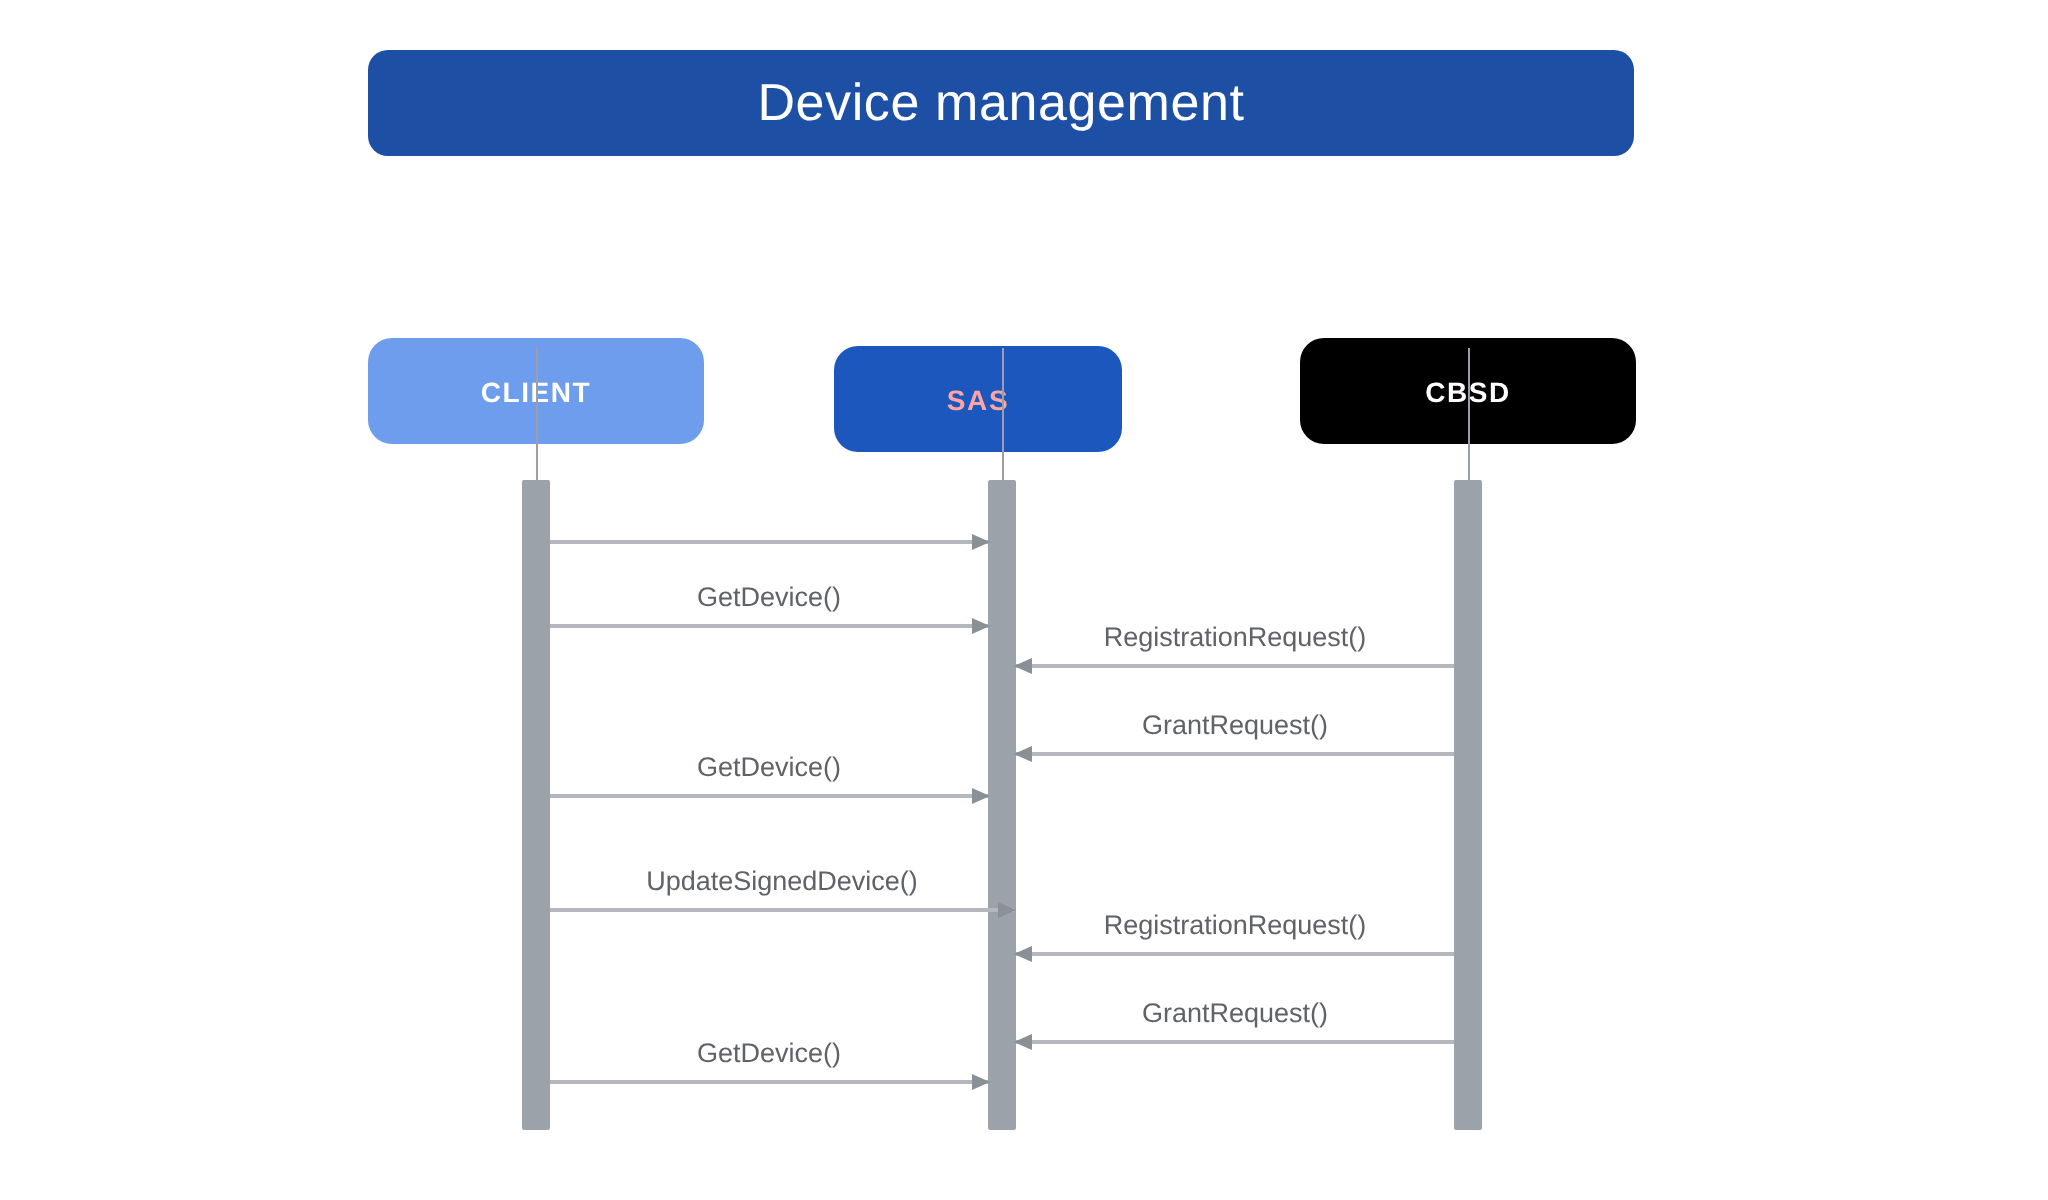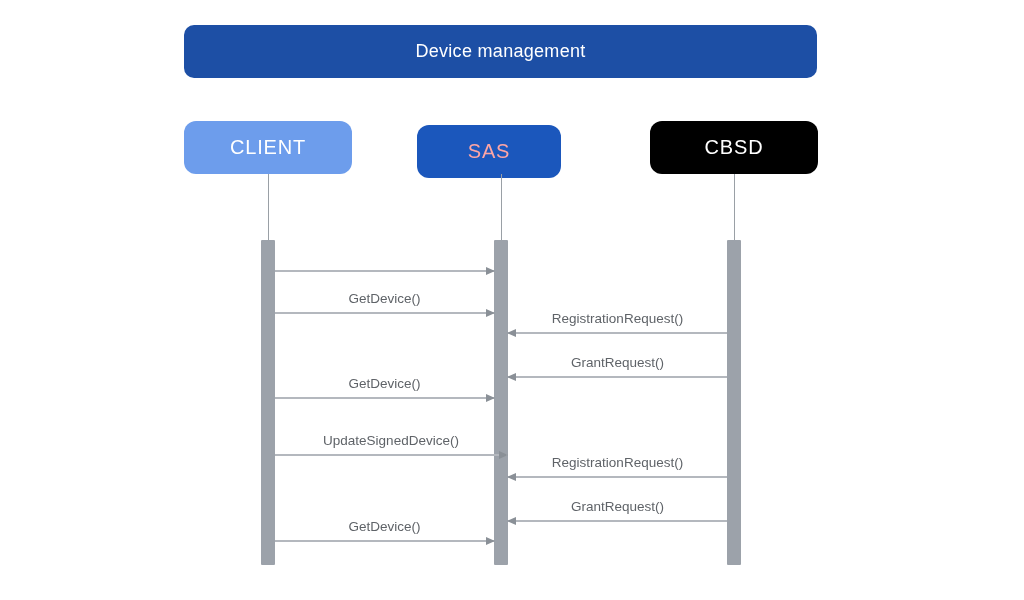--- a/index.html
+++ b/index.html
@@ -10,33 +10,34 @@
     overflow: hidden;
     font-family: "Liberation Sans", sans-serif;
     background: #ffffff;
   }
   .title-bar {
     position: absolute;
     border-radius: 10px;
     display: flex;
     align-items: center;
     justify-content: center;
-    font-size: 18px;
+    font-size: 26px;
     font-weight: 500;
     letter-spacing: 0.3px;
   }
   .actor-box {
     position: absolute;
     border-radius: 12px;
     display: flex;
     align-items: center;
     justify-content: center;
-    font-size: 20px;
-    font-weight: 400;
+    font-size: 14px;
+    font-weight: 700;
     letter-spacing: 0.8px;
+    margin-top: 48px;
   }
   .lifeline { position: absolute; width: 1px; }
   .activation-bar { position: absolute; border-radius: 1px; }
   .message { position: absolute; height: 26px; }
   .msg-label {
     position: absolute;
     left: 0; right: 0; bottom: 8px;
     text-align: center;
     font-size: 13.5px;
     white-space: nowrap;

